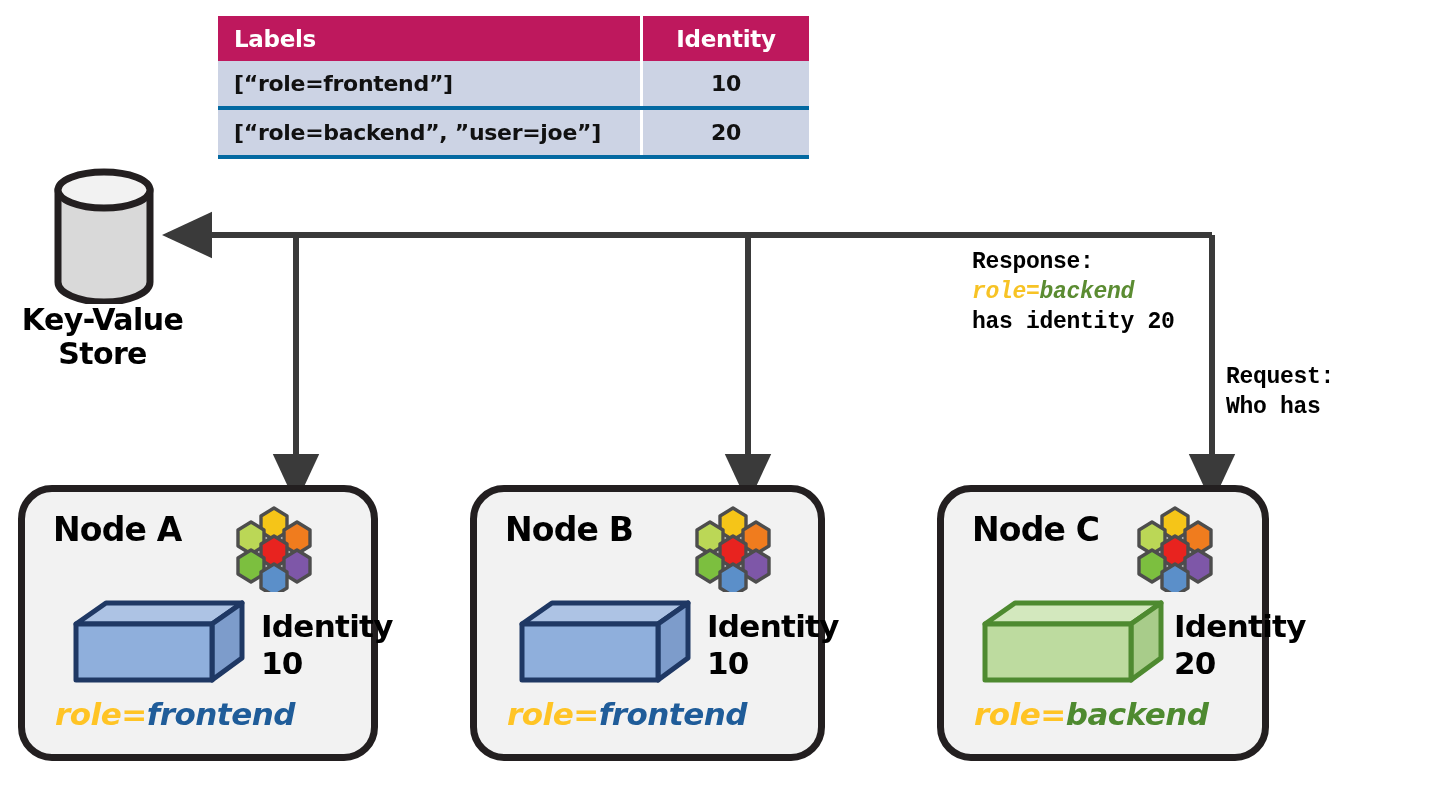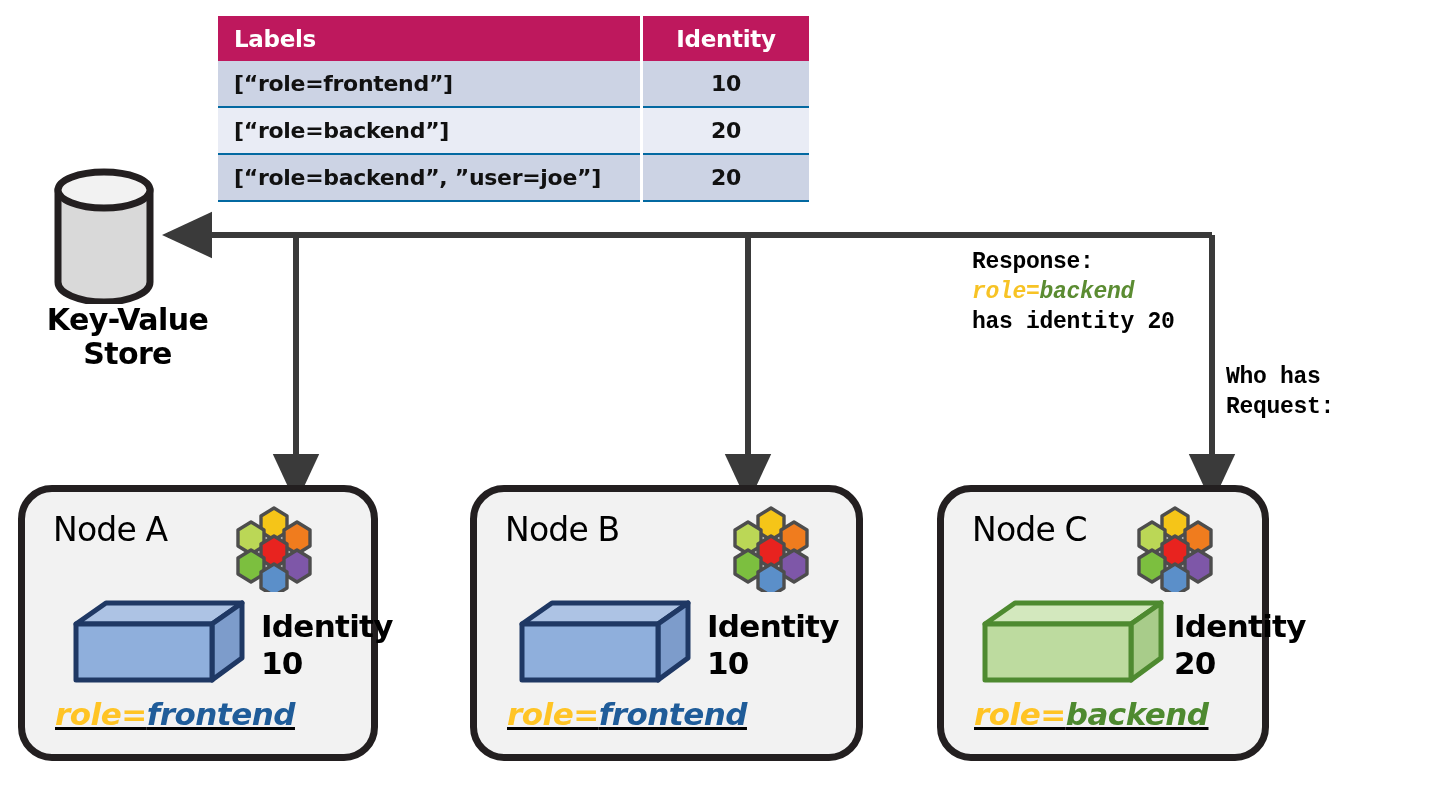--- a/index.html
+++ b/index.html
@@ -41,21 +41,21 @@
     color: #ffffff;
     font-size: 23px;
   }
   .kv-table .col-labels { width: 406px; text-align: left; padding-left: 16px; }
   .kv-table .col-identity { width: 166px; text-align: center; }
   .kv-table thead .col-identity { border-left: 3px solid #ffffff; }
   .kv-table tbody tr.odd td { background: #CCD3E4; }
   .kv-table tbody tr.even td { background: #E9ECF5; }
   .kv-table tbody td { color: #111111; }
   .kv-table tbody td.col-identity { border-left: 3px solid #ffffff; }
-  .kv-table tbody tr td { border-bottom: 2px solid #0369a1; margin-left: 9px; }
+  .kv-table tbody tr td { border-bottom: 4px solid #0369a1; margin-left: 9px; }
 
   
   .kvstore {
     position: absolute;
     left: 52px;
     top: 168px;
     width: 104px;
     height: 136px;
   }
   .kvstore svg { display: block; }
@@ -63,21 +63,20 @@
     position: absolute;
     left: 0px;
     top: 303px;
     width: 205px;
     text-align: center;
     font-size: 30px;
     font-weight: bold;
     line-height: 1.12;
     color: #000000;
     letter-spacing: -0.6px;
-    padding-left: 25px;
   }
 
   
   .wires {
     position: absolute;
     left: 0; top: 0;
     width: 1450px; height: 795px;
     pointer-events: none;
   }
 
@@ -102,29 +101,29 @@
     position: absolute;
     top: 485px;
     width: 360px;
     height: 276px;
     background: #F2F2F2;
     border: 7px solid #231F20;
     border-radius: 34px;
     box-sizing: border-box;
   }
   #node-a { left: 18px; }
-  #node-b { left: 470px; width: 393px; padding-left: 6px; }
+  #node-b { left: 470px; width: 355px; padding-left: 6px; }
   #node-c { left: 937px; width: 332px; }
 
   .node-title {
     position: absolute;
     left: 28px;
     top: 18px;
     font-size: 33px;
-    font-weight: normal;
+    font-weight: bold;
     color: #000000;
     letter-spacing: -0.8px;
   }
   .hex-cluster {
     position: absolute;
     right: 52px;
     top: 14px;
     width: 90px;
     height: 86px;
   }
@@ -156,21 +155,20 @@
 
   .role-label {
     position: absolute;
     left: 30px;
     bottom: 22px;
     font-size: 31px;
     font-weight: bold;
     font-style: italic;
     letter-spacing: -0.5px;
     white-space: nowrap;
-    text-decoration: underline;
   }
   .role-key { color: #FFC425; }
   .role-frontend { color: #1F5C99; }
   .role-backend { color: #4E8A30; }
 </style>
 </head>
 <body>
 
 <div id="canvas">
 
@@ -179,24 +177,20 @@
       <tr>
         <th class="col-labels">Labels</th>
         <th class="col-identity">Identity</th>
       </tr>
     </thead>
     <tbody>
       <tr class="odd">
         <td class="col-labels">[“role=frontend”]</td>
         <td class="col-identity">10</td>
       </tr>
-      <tr class="even">
-        <td class="col-labels">[“role=backend”]</td>
-        <td class="col-identity">20</td>
-      </tr>
       <tr class="odd">
         <td class="col-labels">[“role=backend”, ”user=joe”]</td>
         <td class="col-identity">20</td>
       </tr>
     </tbody>
   </table>
 
   <div class="kvstore">
     <svg width="104" height="136" viewBox="0 0 104 136">
       <path d="M6,22 L6,114 A46,20 0 0 0 98,114 L98,22 Z" fill="#D9D9D9" stroke="#231F20" stroke-width="7" stroke-linejoin="round"></path>
@@ -224,22 +218,22 @@
     <path d="M748,235 L748,498" fill="none" stroke="#3A3A3A" stroke-width="6" marker-end="url(#arrow)"></path>
   </svg>
 
   <div class="annot response">
     <div>Response:</div>
     <div><span class="kw-role">role=</span><span class="kw-backend">backend</span></div>
     <div>has identity 20</div>
   </div>
 
   <div class="annot request">
+    <div>Request:</div>
     <div>Who has</div>
-    <div>Request:</div>
   </div>
 
   <div class="node" id="node-a">
     <div class="node-title">Node A</div>
     <div class="hex-cluster">
       <svg width="90" height="86" viewBox="0 0 90 86">
         <g stroke="#4D4D4D" stroke-width="3.4" stroke-linejoin="round">
           <polygon points="45,2 58,10 58,26 45,34 32,26 32,10" fill="#F5C518"></polygon>
           <polygon points="22,16 35,24 35,40 22,48 9,40 9,24" fill="#BBD756"></polygon>
           <polygon points="68,16 81,24 81,40 68,48 55,40 55,24" fill="#F07C1E"></polygon>

